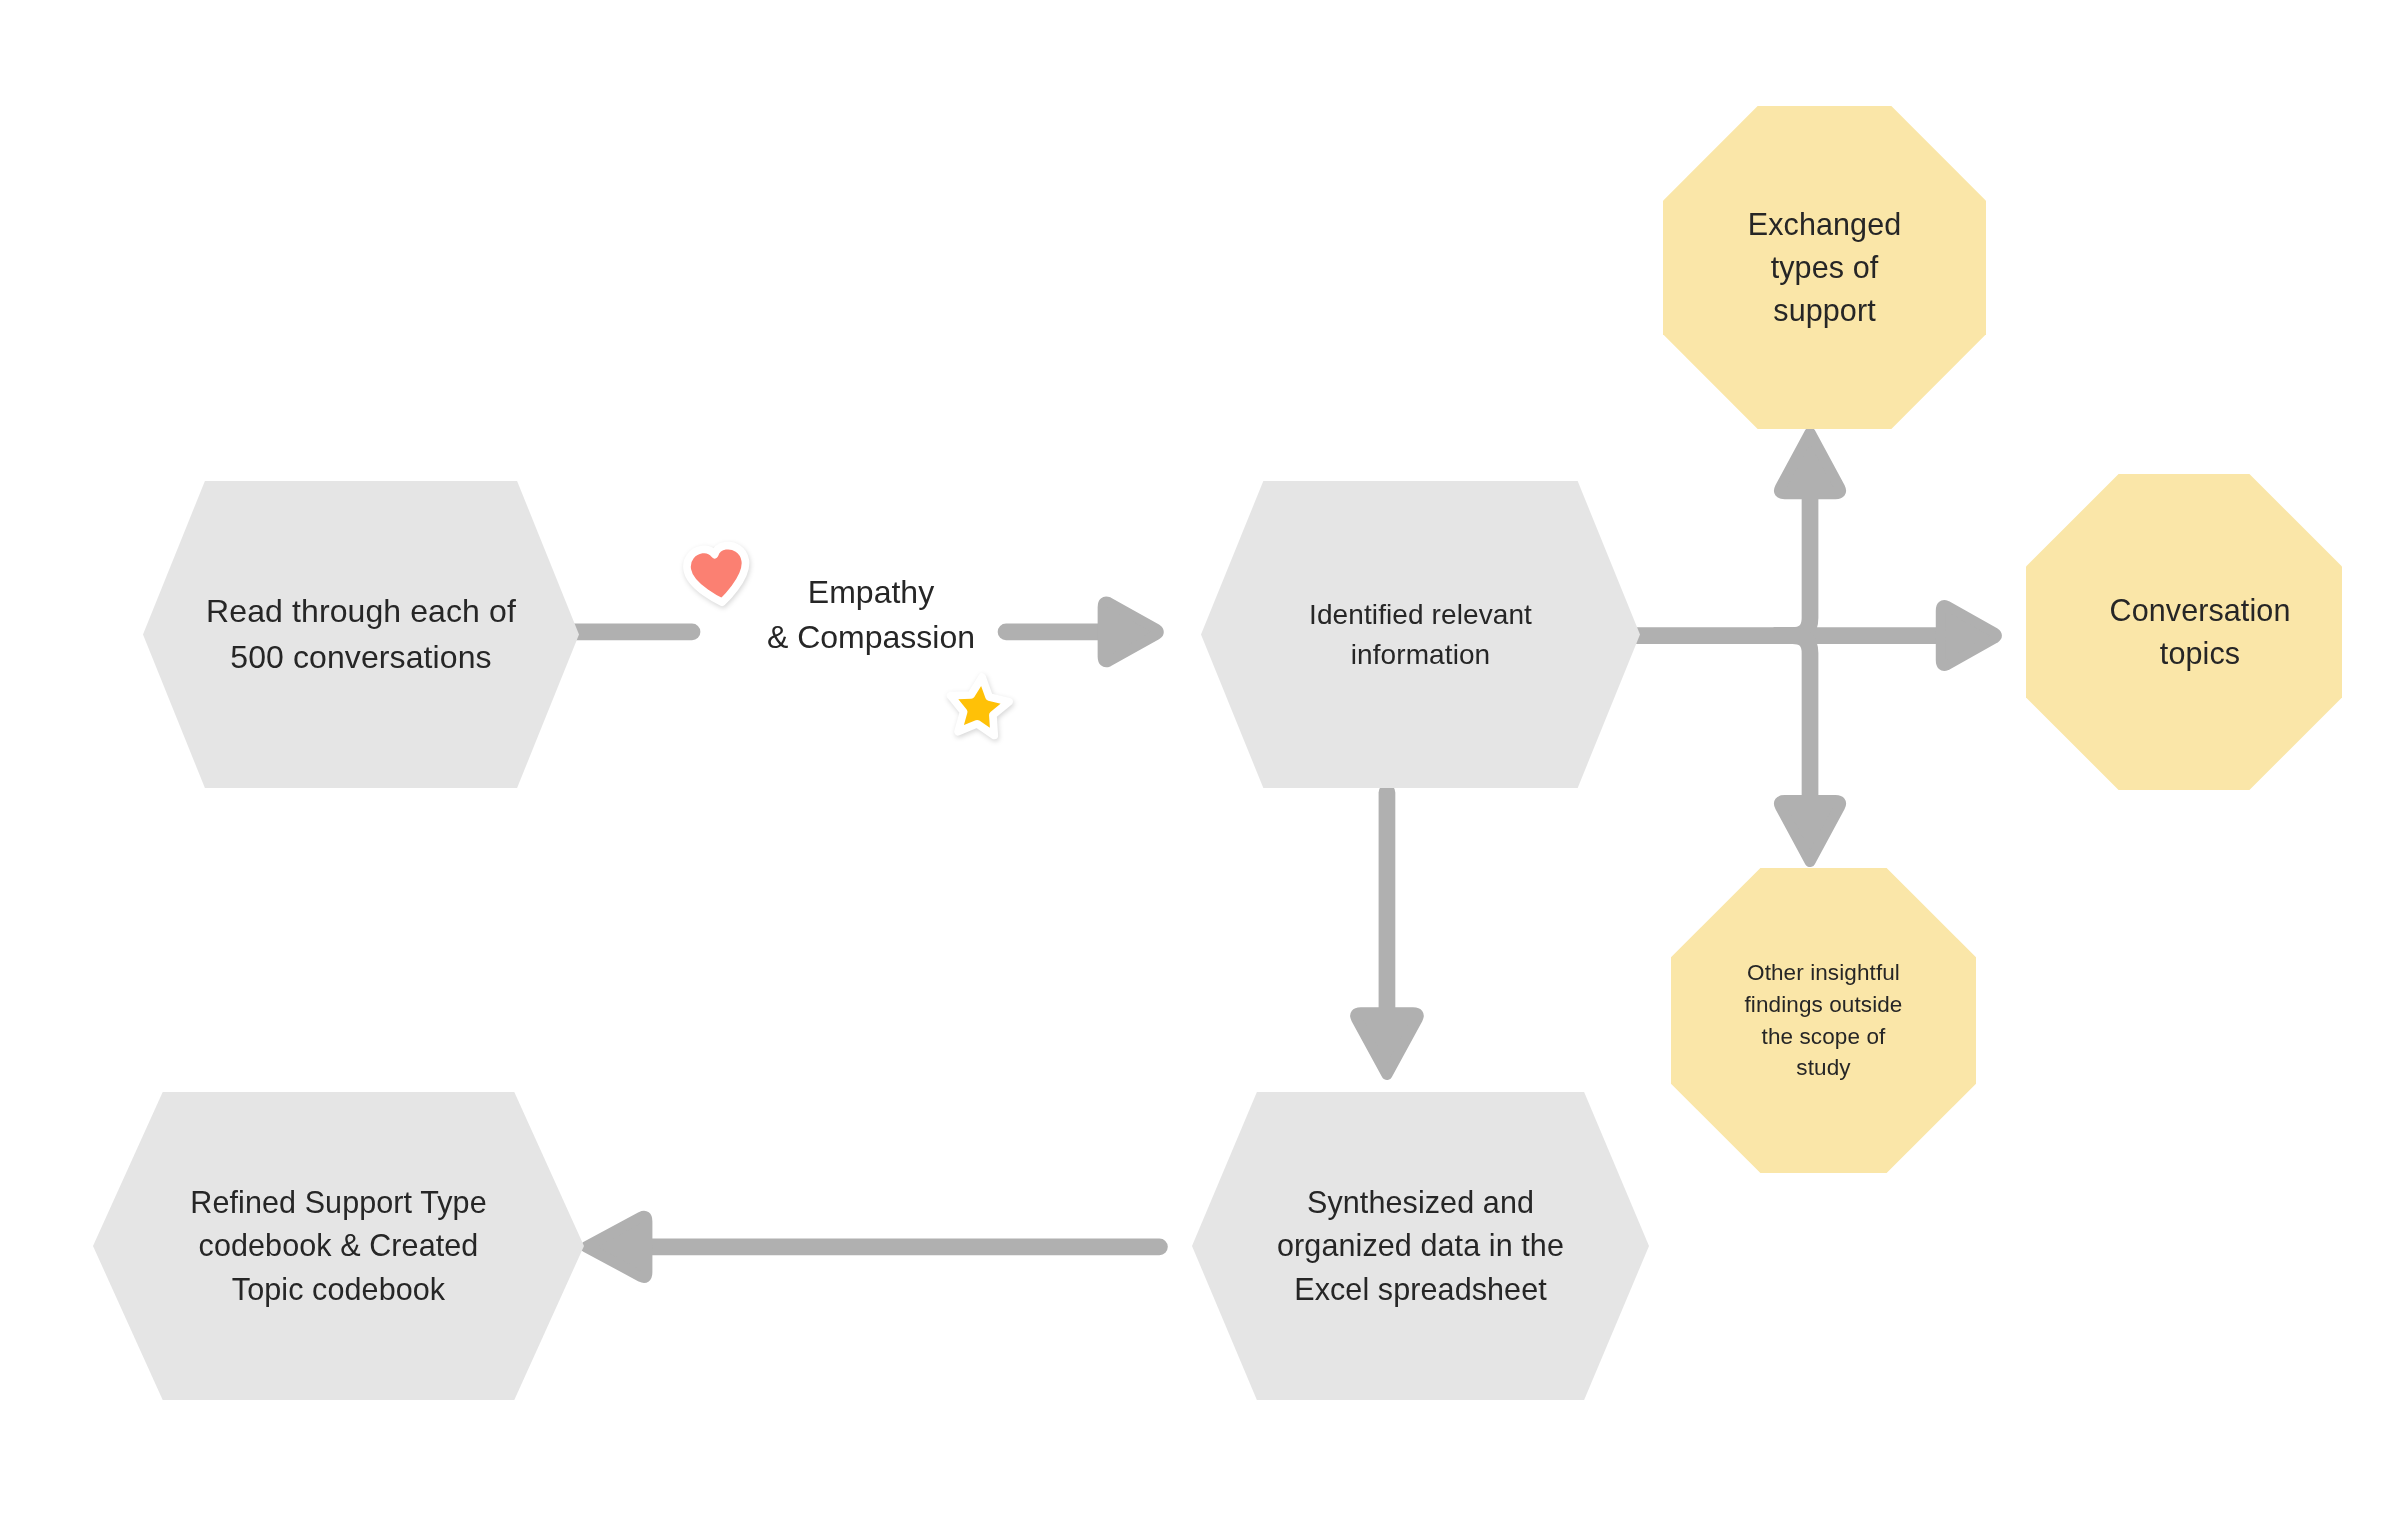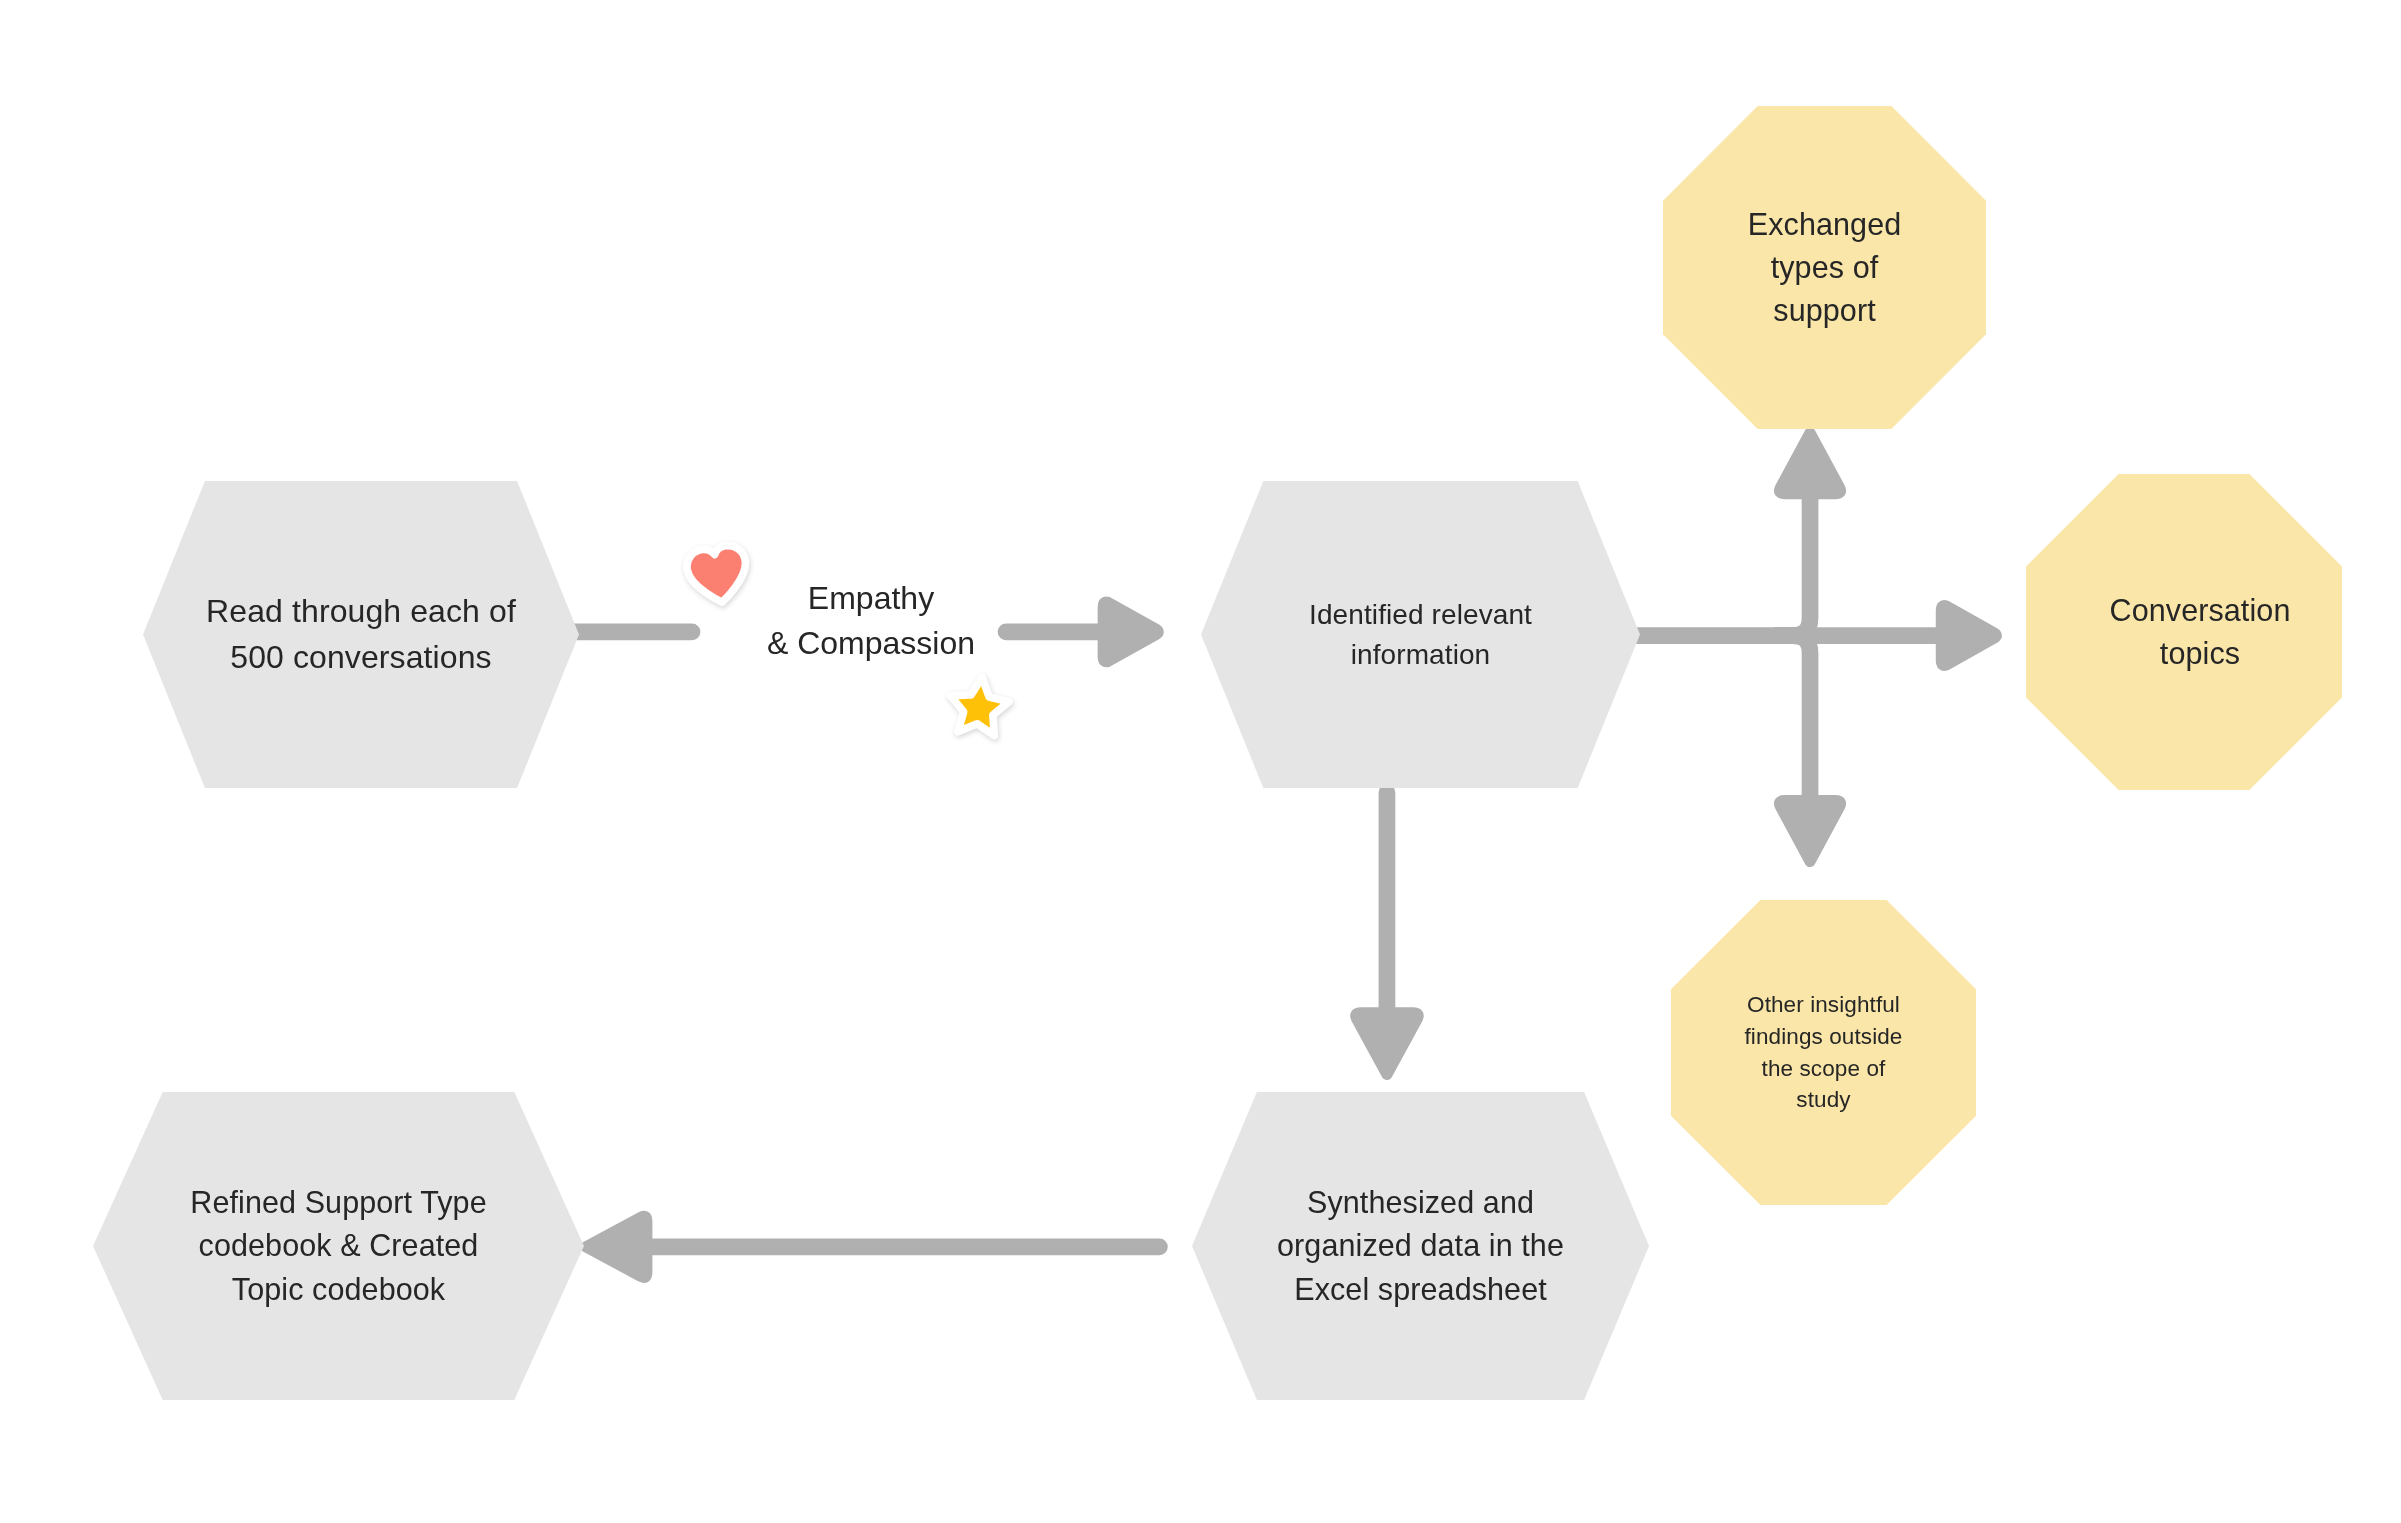--- a/index.html
+++ b/index.html
@@ -54,33 +54,33 @@
     clip-path: polygon(29.3% 0%, 70.7% 0%, 100% 29.3%, 100% 70.7%, 70.7% 100%, 29.3% 100%, 0% 70.7%, 0% 29.3%);
     border-radius: 7.3px;
   }
   
   #node-read      { left: 143px;  top: 481px;  width: 436px; height: 307px; font-size: 32px; }
   #node-identified{ left: 1201px; top: 481px;  width: 439px; height: 307px; font-size: 28px; }
   #node-synth     { left: 1192px; top: 1092px; width: 457px; height: 308px; font-size: 30.5px; }
   #node-refined   { left: 93px;  top: 1092px; width: 491px; height: 308px; font-size: 30.5px; }
   #node-exchanged { left: 1663px; top: 106px;  width: 323px; height: 323px; font-size: 30.5px; }
   #node-topics    { left: 2026px; top: 474px;  width: 316px; height: 316px; font-size: 30.5px; padding-left: 32px; }
-  #node-other     { left: 1671px; top: 868px; width: 305px; height: 305px; font-size: 22.5px; margin-top: 32px; }
+  #node-other     { left: 1671px; top: 868px; width: 305px; height: 305px; font-size: 22.5px; }
 
   
   #edge-label-empathy {
     position: absolute;
     left: 676px;
     top: 538px;
     width: 349px;
     height: 196px;
   }
   #edge-label-empathy .label-text {
     position: absolute;
-    left: 0; top: 38px;
+    left: 0; top: 32px;
     width: 349px;
     font-size: 32px;
     line-height: 1.42;
     color: #262626;
     text-align: center;
     white-space: pre-line;
     padding-left: 41px;
     box-sizing: border-box;
   }
   .emoji {

